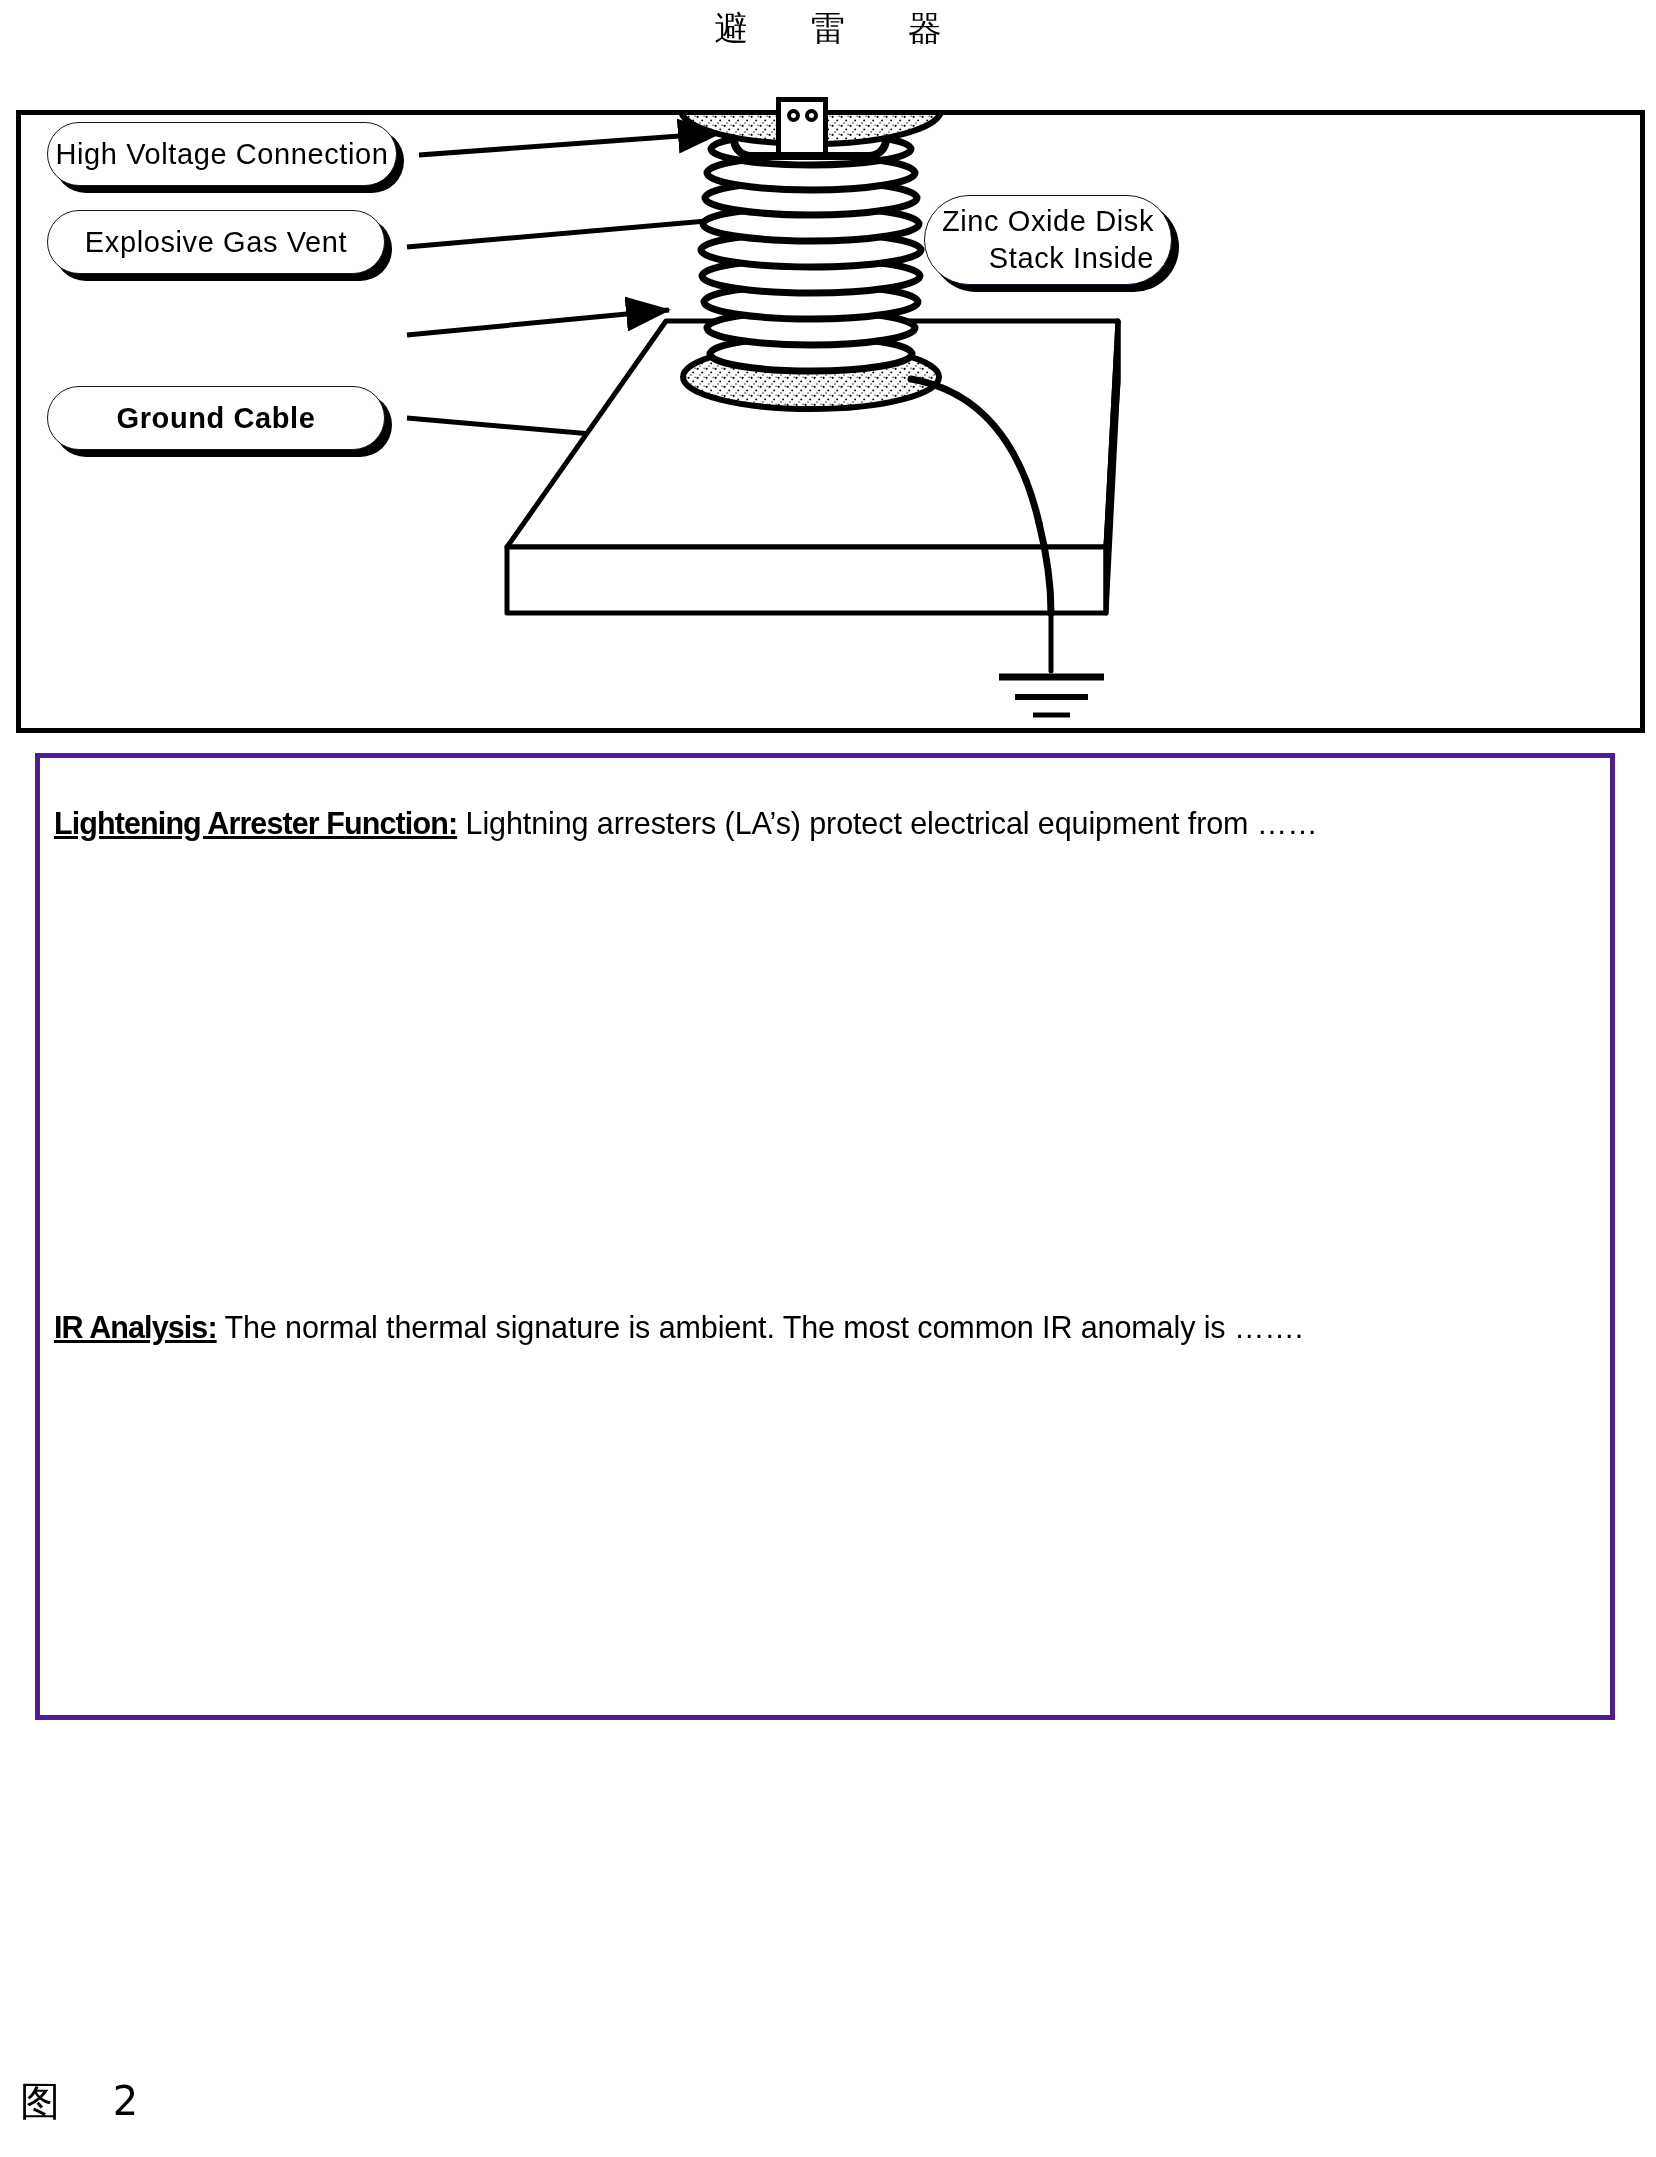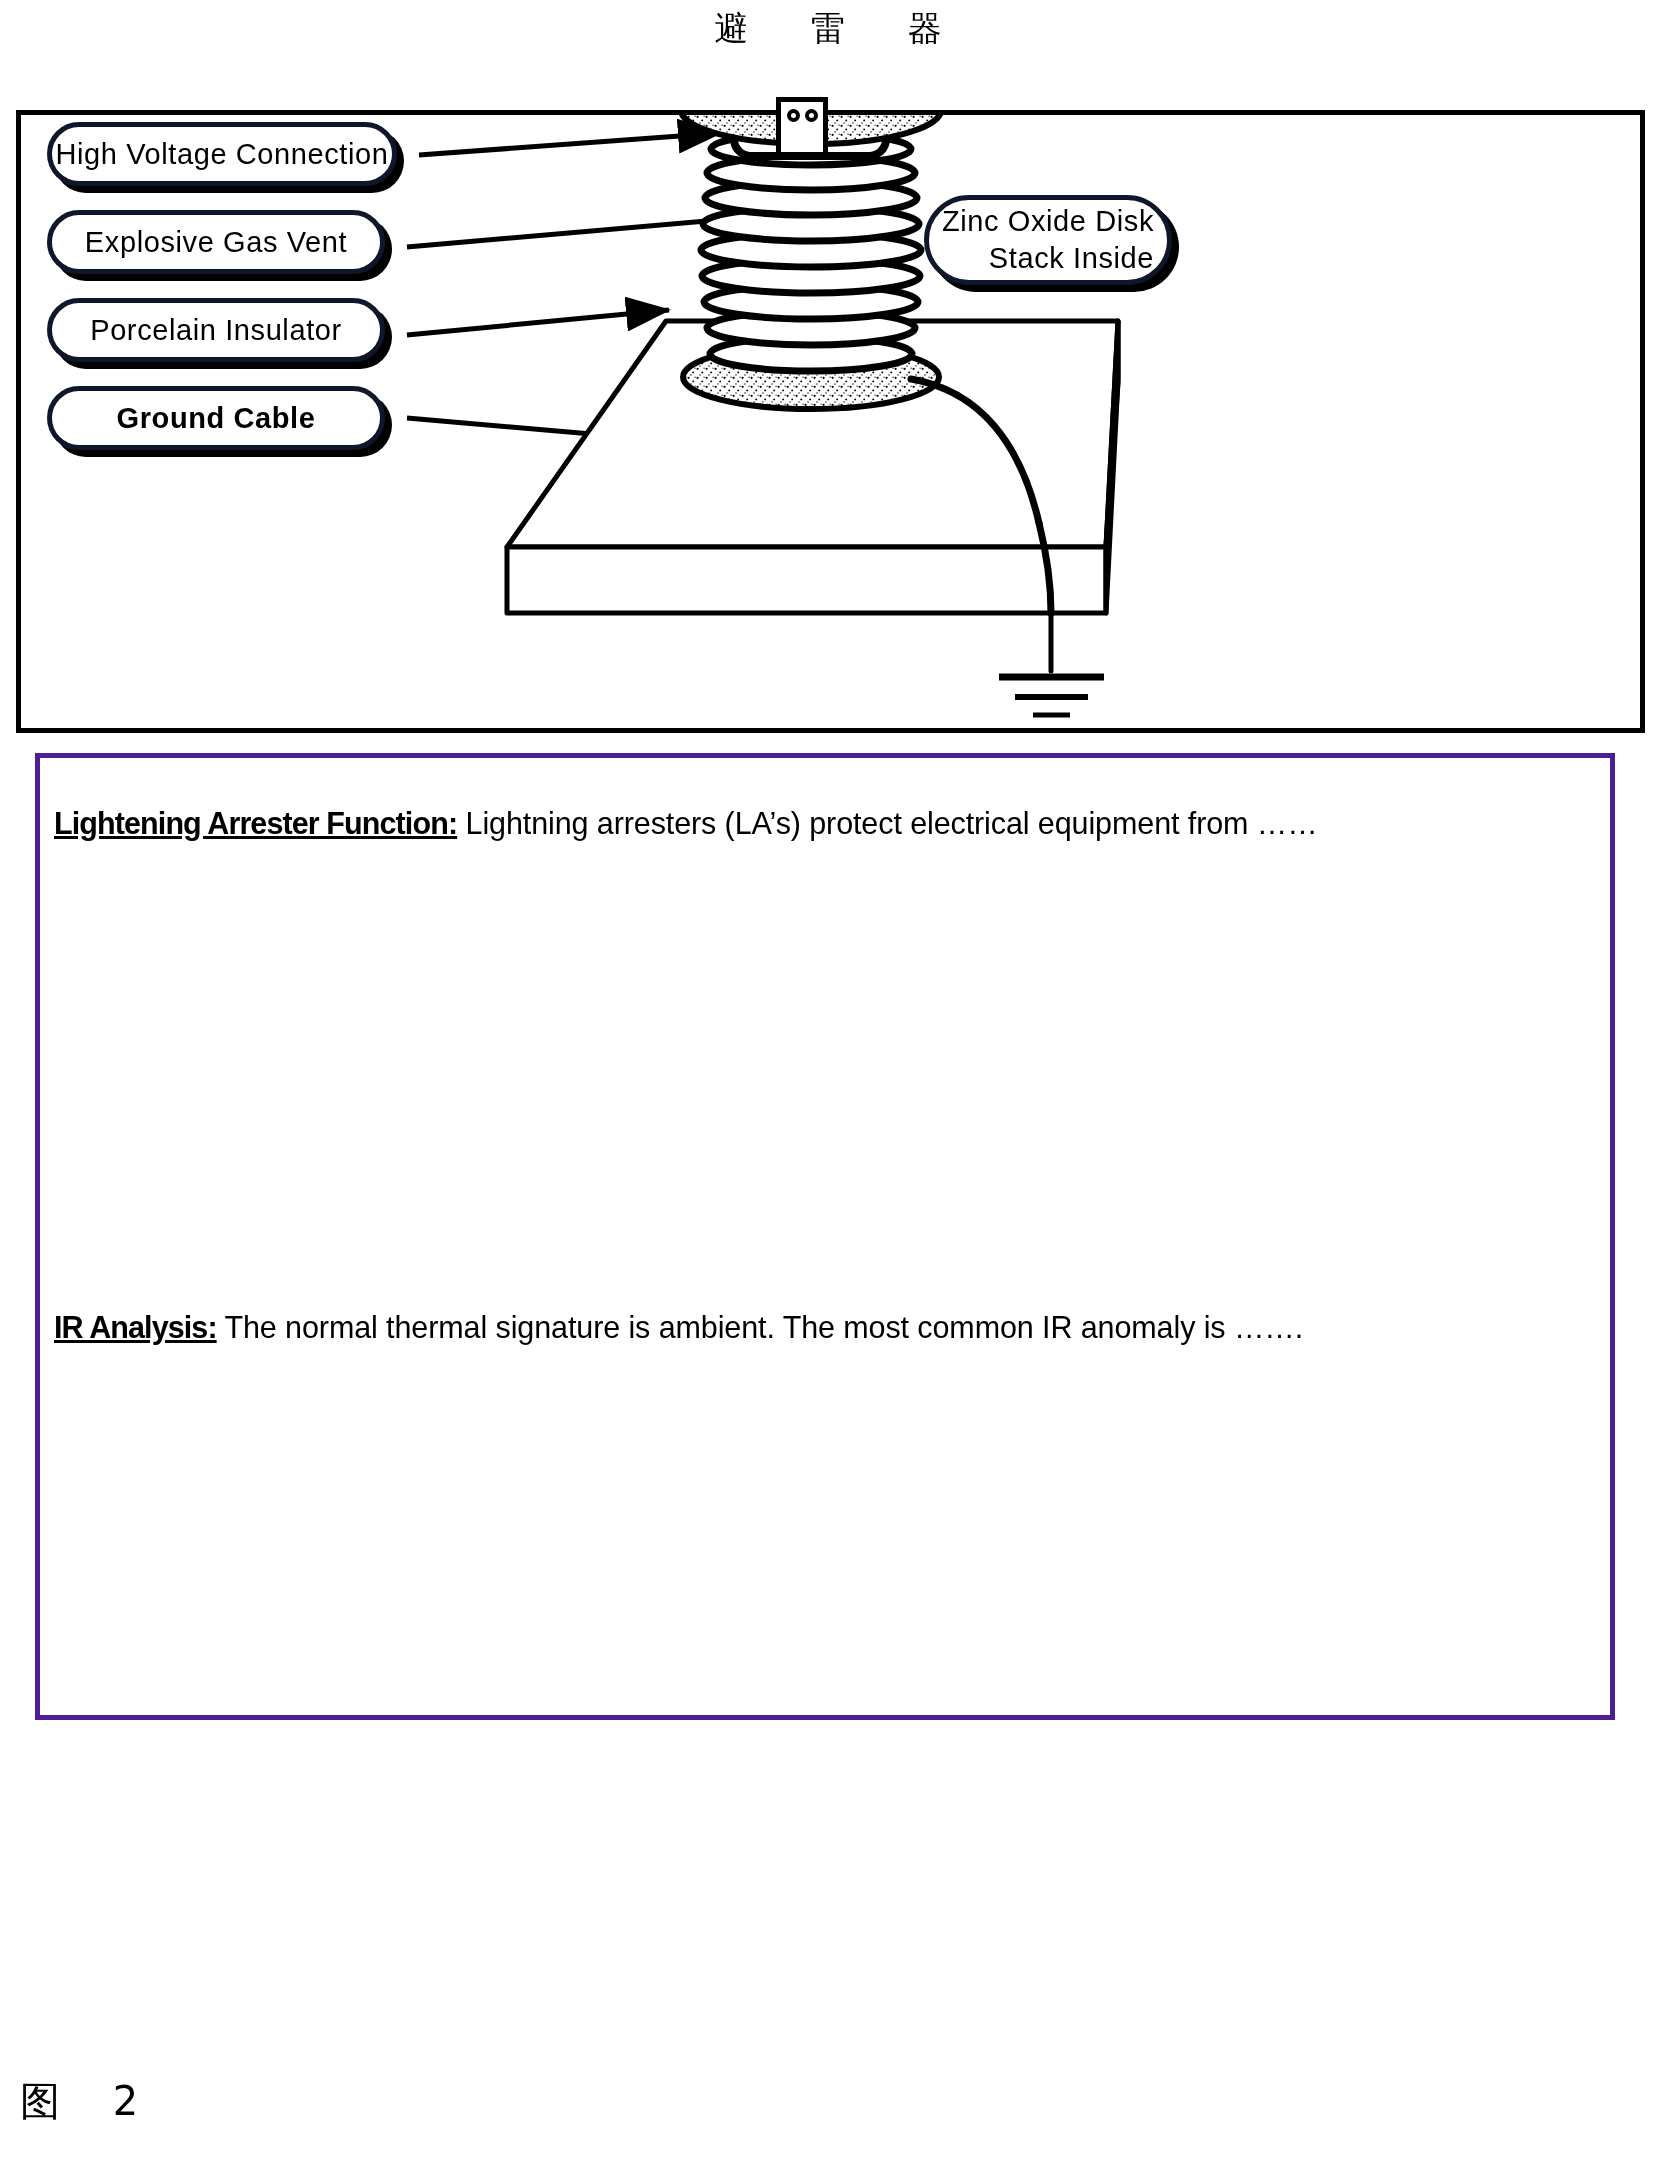--- a/index.html
+++ b/index.html
@@ -60,21 +60,21 @@
     position: absolute;
     left: 0;
     top: 0;
   }
 
   
   .callout {
     position: absolute;
     box-sizing: border-box;
     background: #ffffff;
-    border: 5px solid #0f172a;
+    border: 1px solid #0f172a;
     border-radius: 60px;
     box-shadow: 7px 7px 0 0 #000000;
     display: flex;
     align-items: center;
     justify-content: center;
     text-align: center;
     font-family: "Liberation Sans", sans-serif;
     font-size: 29px;
     font-weight: 400;
     letter-spacing: 0.6px;
@@ -197,23 +197,20 @@
   </div>
 
   <div class="callout" id="callout-hv">
     <span>High Voltage Connection</span>
   </div>
 
   <div class="callout" id="callout-vent">
     <span>Explosive Gas Vent</span>
   </div>
 
-  <div class="callout" id="callout-porc">
-    <span>Porcelain Insulator</span>
-  </div>
 
   <div class="callout" id="callout-ground">
     <span>Ground Cable</span>
   </div>
 
   <div class="callout two-line" id="callout-zinc">
     <span>
       <span>Zinc Oxide Disk</span><br>
       <span>Stack Inside</span>
     </span>

